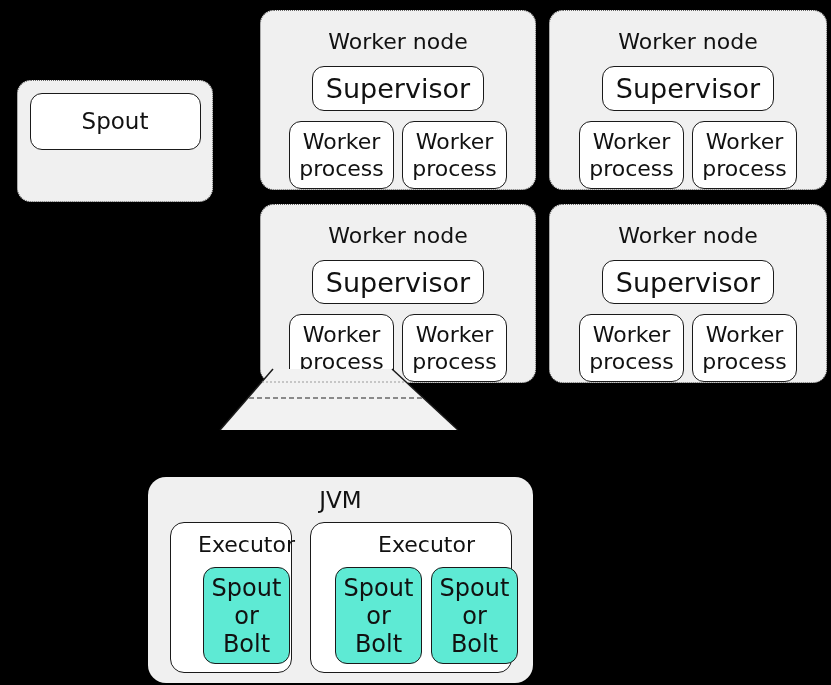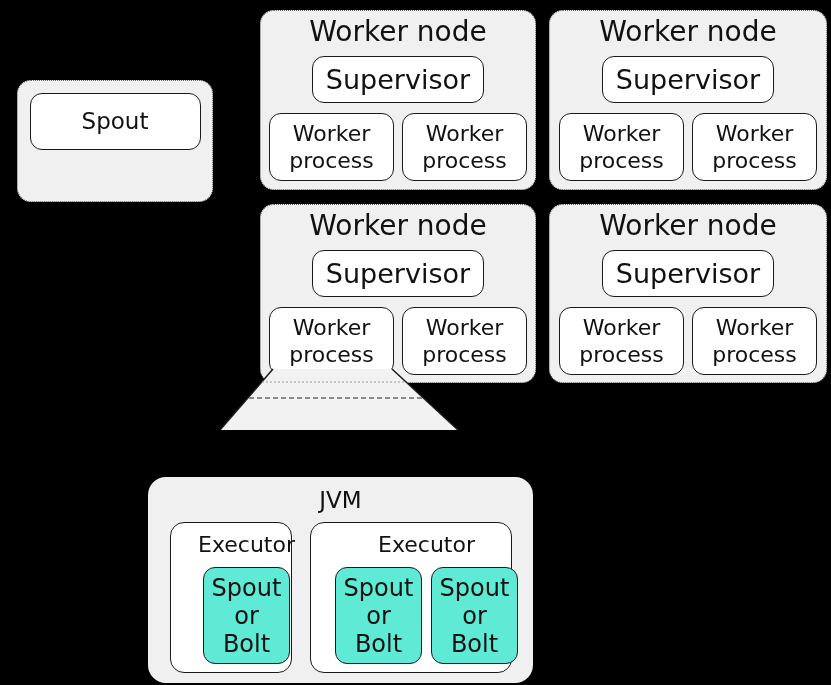--- a/index.html
+++ b/index.html
@@ -23,23 +23,23 @@
     background: #f0f0f0;
     border: 1px dotted #666666;
     border-radius: 14px;
     box-sizing: border-box;
     display: flex;
     flex-direction: column;
     align-items: center;
     z-index: 1;
   }
   .node-title {
-    font-size: 28px;
+    font-size: 22px;
     line-height: 30px;
-    margin-top: 6px;
+    margin-top: 16px;
     white-space: nowrap;
   }
 
   
   .wbox {
     background: #ffffff;
     border: 1.4px solid #1a1a1a;
     border-radius: 12px;
     box-sizing: border-box;
     display: flex;
@@ -57,21 +57,21 @@
   
   .worker-node .supervisor { margin-top: 9px; width: 172px; height: 47px; font-size: 27px; }
   .proc-row {
     margin-top: 10px;
     display: flex;
     gap: 8px;
     justify-content: center;
     width: 100%;
   }
   .proc {
-    width: 125px;
+    width: 105px;
     height: 68px;
     padding: 0 14px;
   }
   .wn0 { left: 260px; top: 10px;  width: 276px; height: 180px; }
   .wn1 { left: 549px; top: 10px;  width: 278px; height: 180px; }
   .wn2 { left: 260px; top: 204px; width: 276px; height: 179px; }
   .wn3 { left: 549px; top: 204px; width: 278px; height: 179px; }
 
   
   .jvm {

